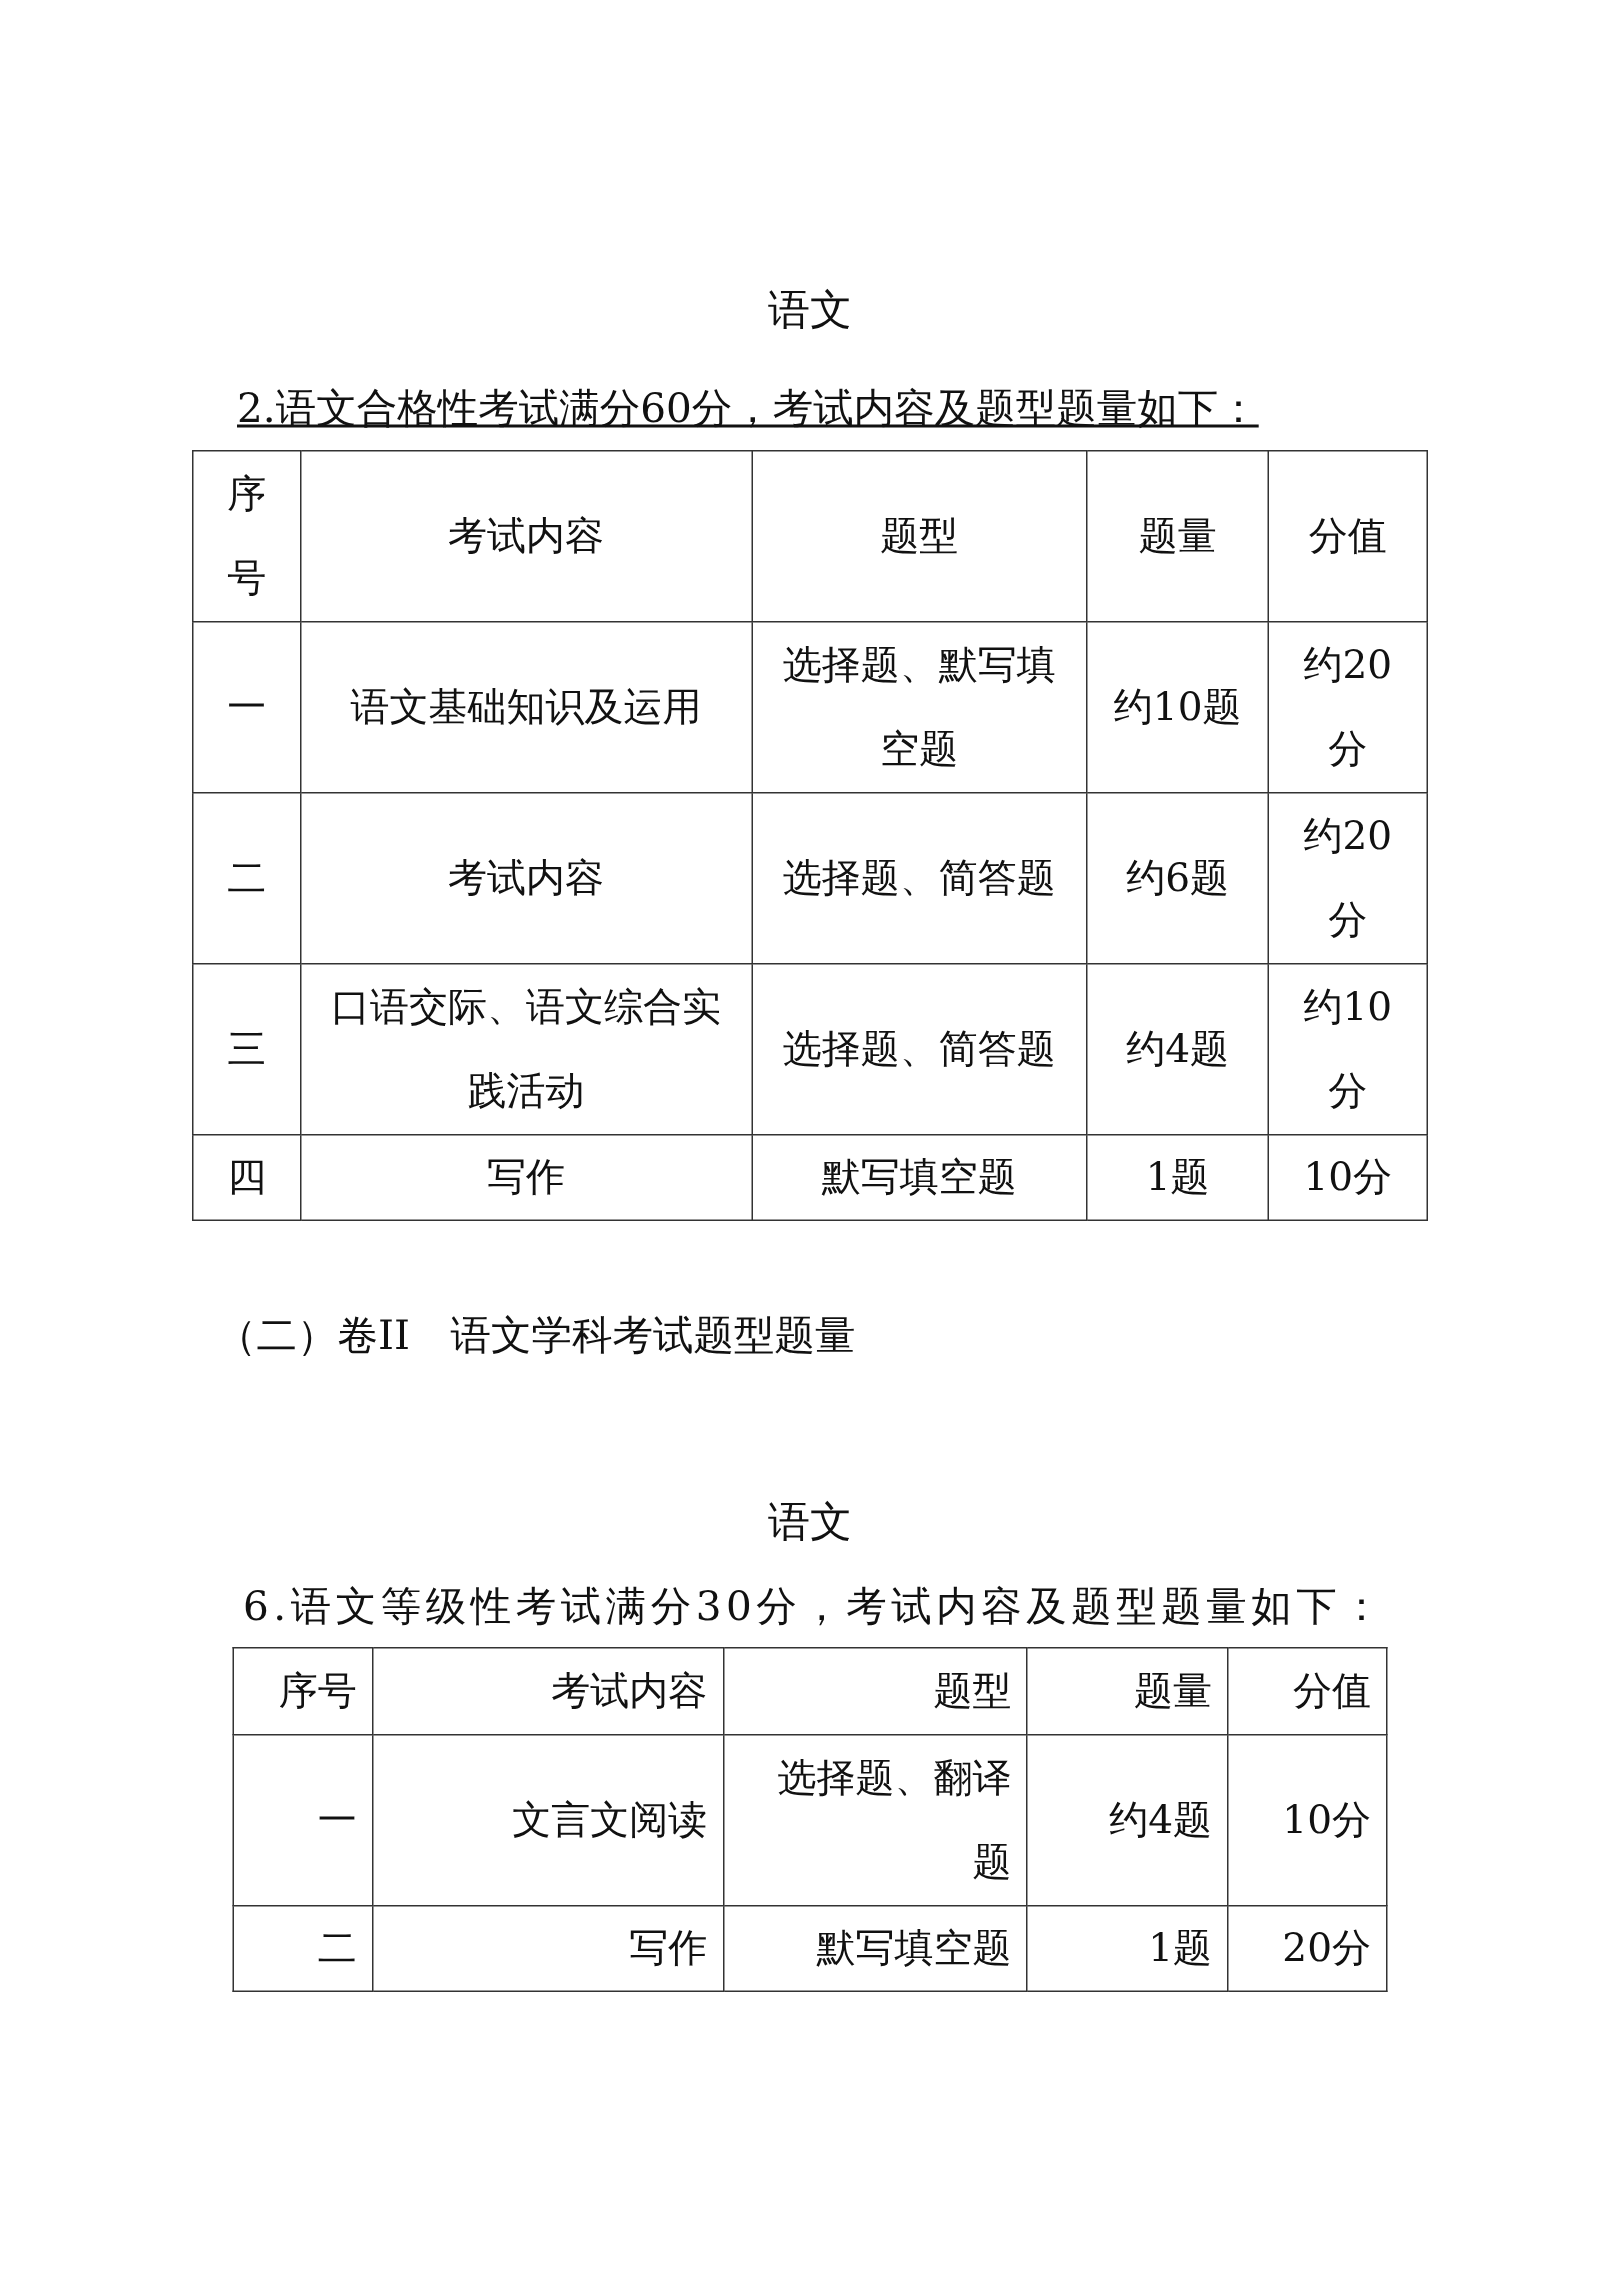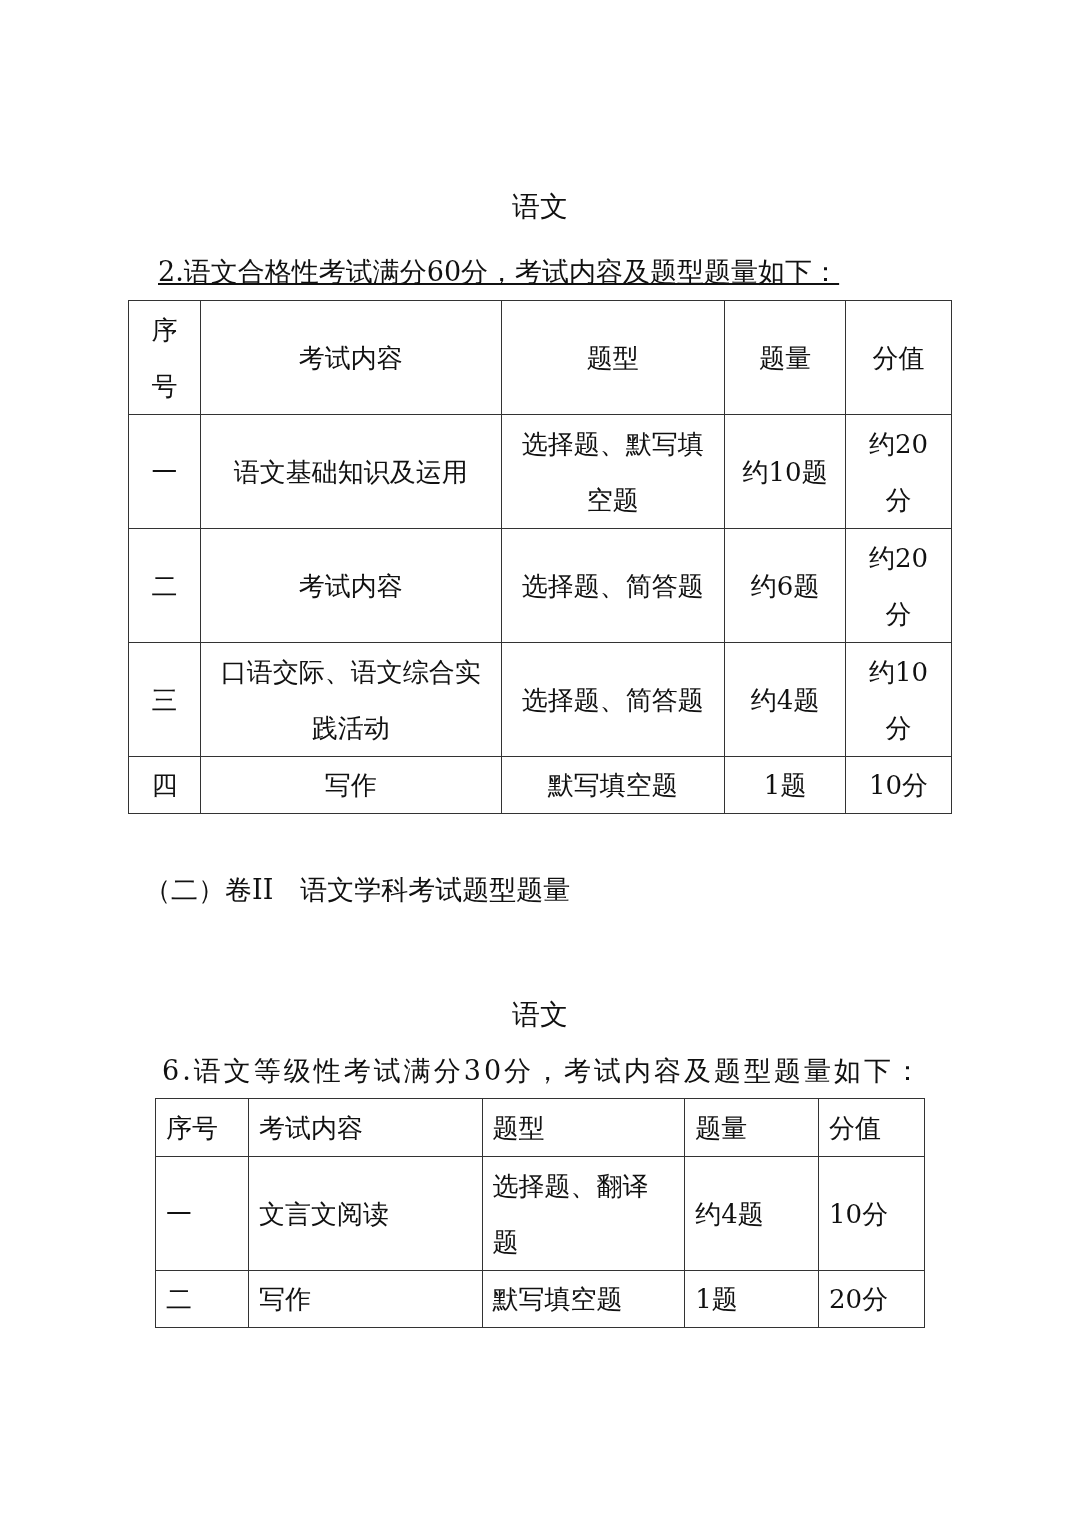--- a/index.html
+++ b/index.html
@@ -7,21 +7,21 @@
     width: 1080px; height: 1528px; position: relative; overflow: hidden;
     font-family: "DejaVu Serif", "Liberation Serif", serif;
     color: #111;
   }
   .title { position: absolute; left: 0; width: 1080px; text-align: center; font-size: 28px; }
   .para { position: absolute; font-size: 27px; white-space: nowrap; }
   table { position: absolute; border-collapse: collapse; font-size: 26px; }
   td { border: 1.5px solid #333; padding: 0 10px; vertical-align: middle; line-height: 56px; }
   #t1 td { text-align: center; }
   #t1 td.c { text-align: center; }
-  #t2 td { text-align: left; }
+  #t2 td { text-align: right; }
 </style>
 </head>
 <body>
 
 <div class="title" style="top:188px;">语文</div>
 <div class="para" style="left:158px; top:254px;text-decoration:underline;">2.语文合格性考试满分60分，考试内容及题型题量如下：</div>
 
 <table id="t1" style="left:128px; top:300px; width:824px;">
   <colgroup>
       <col style="width:72px">

